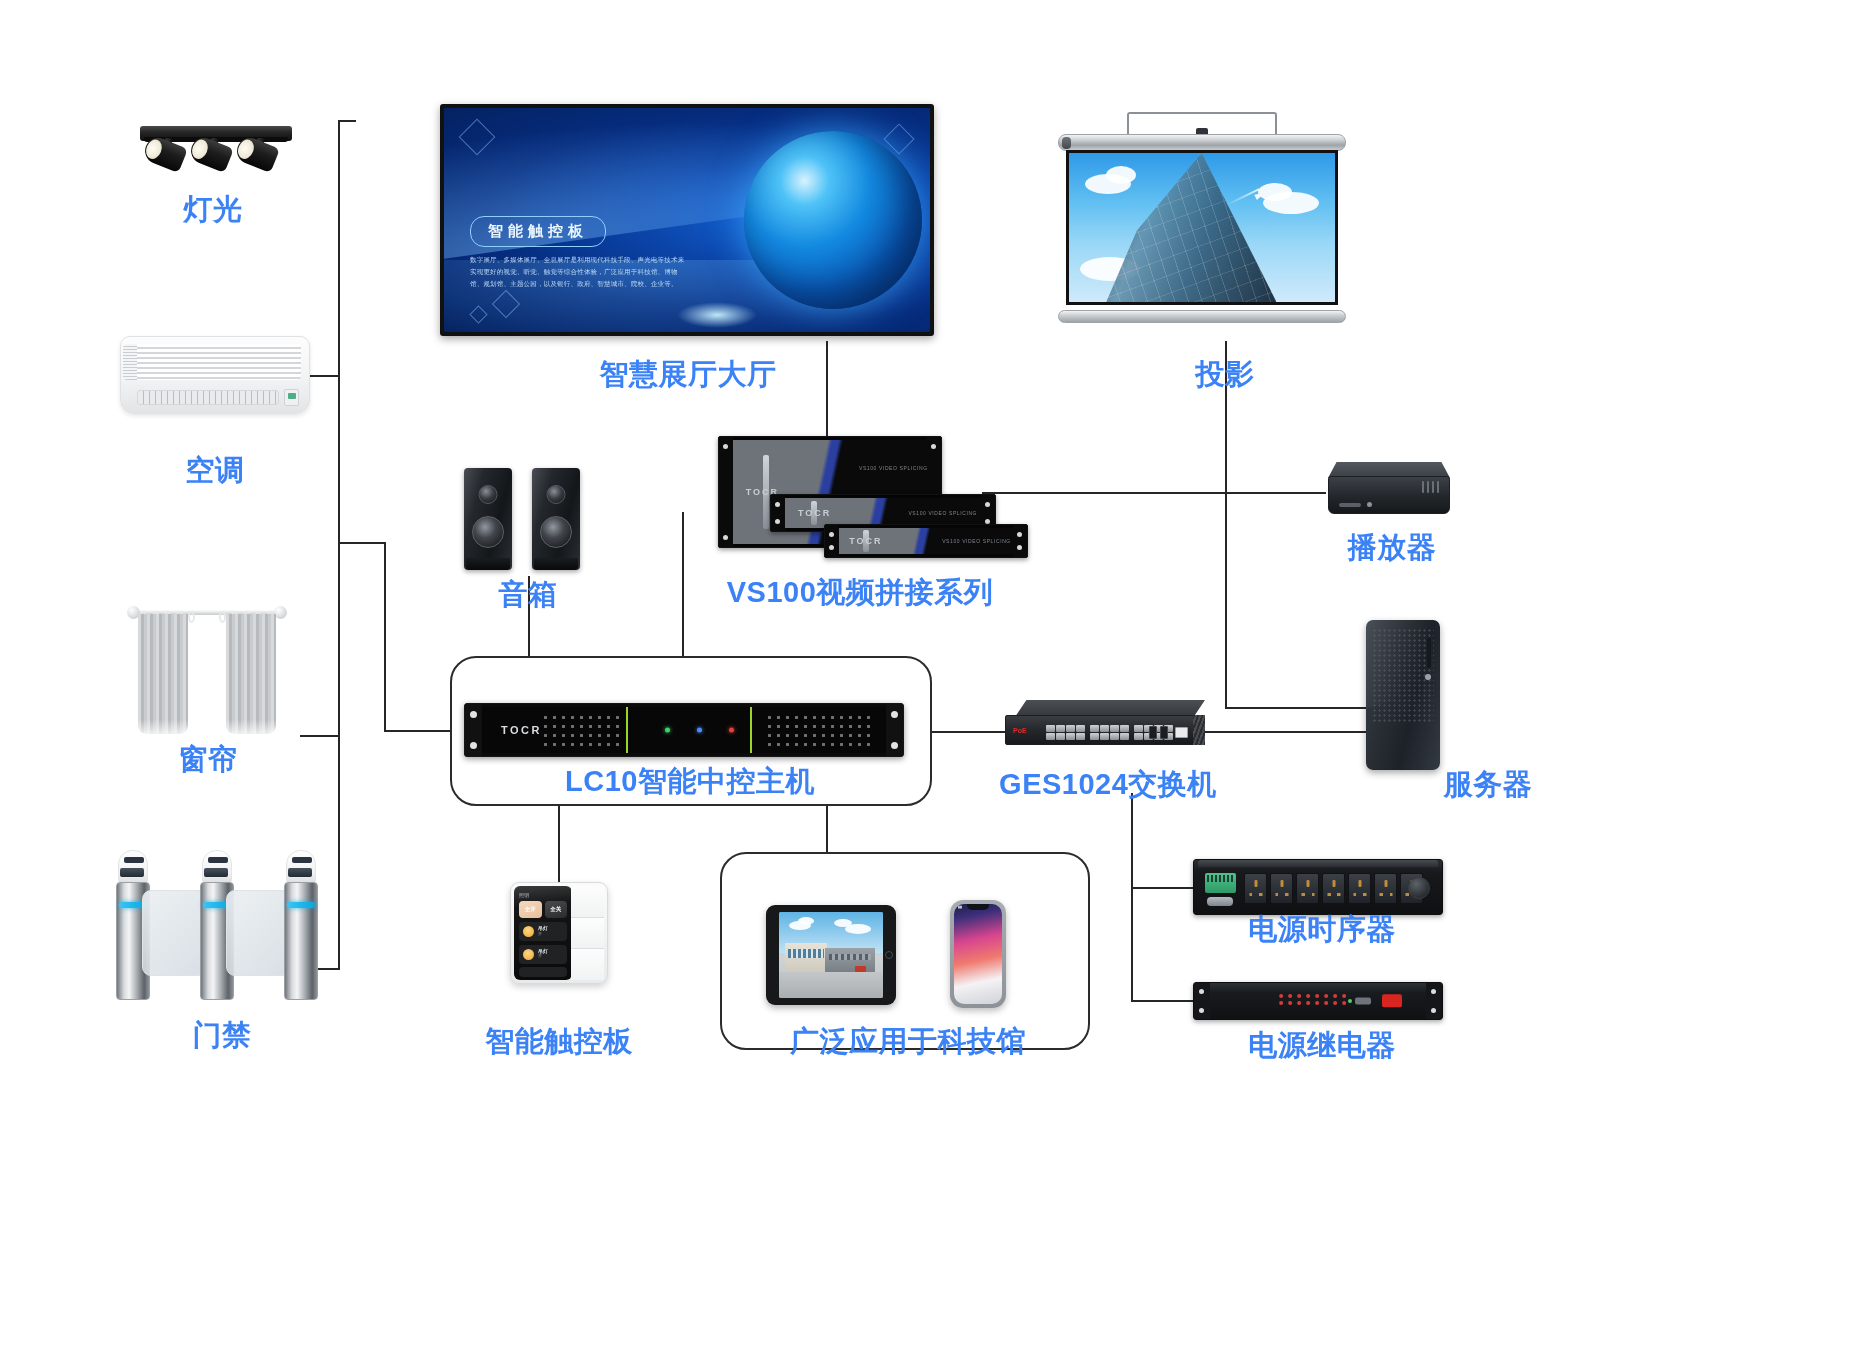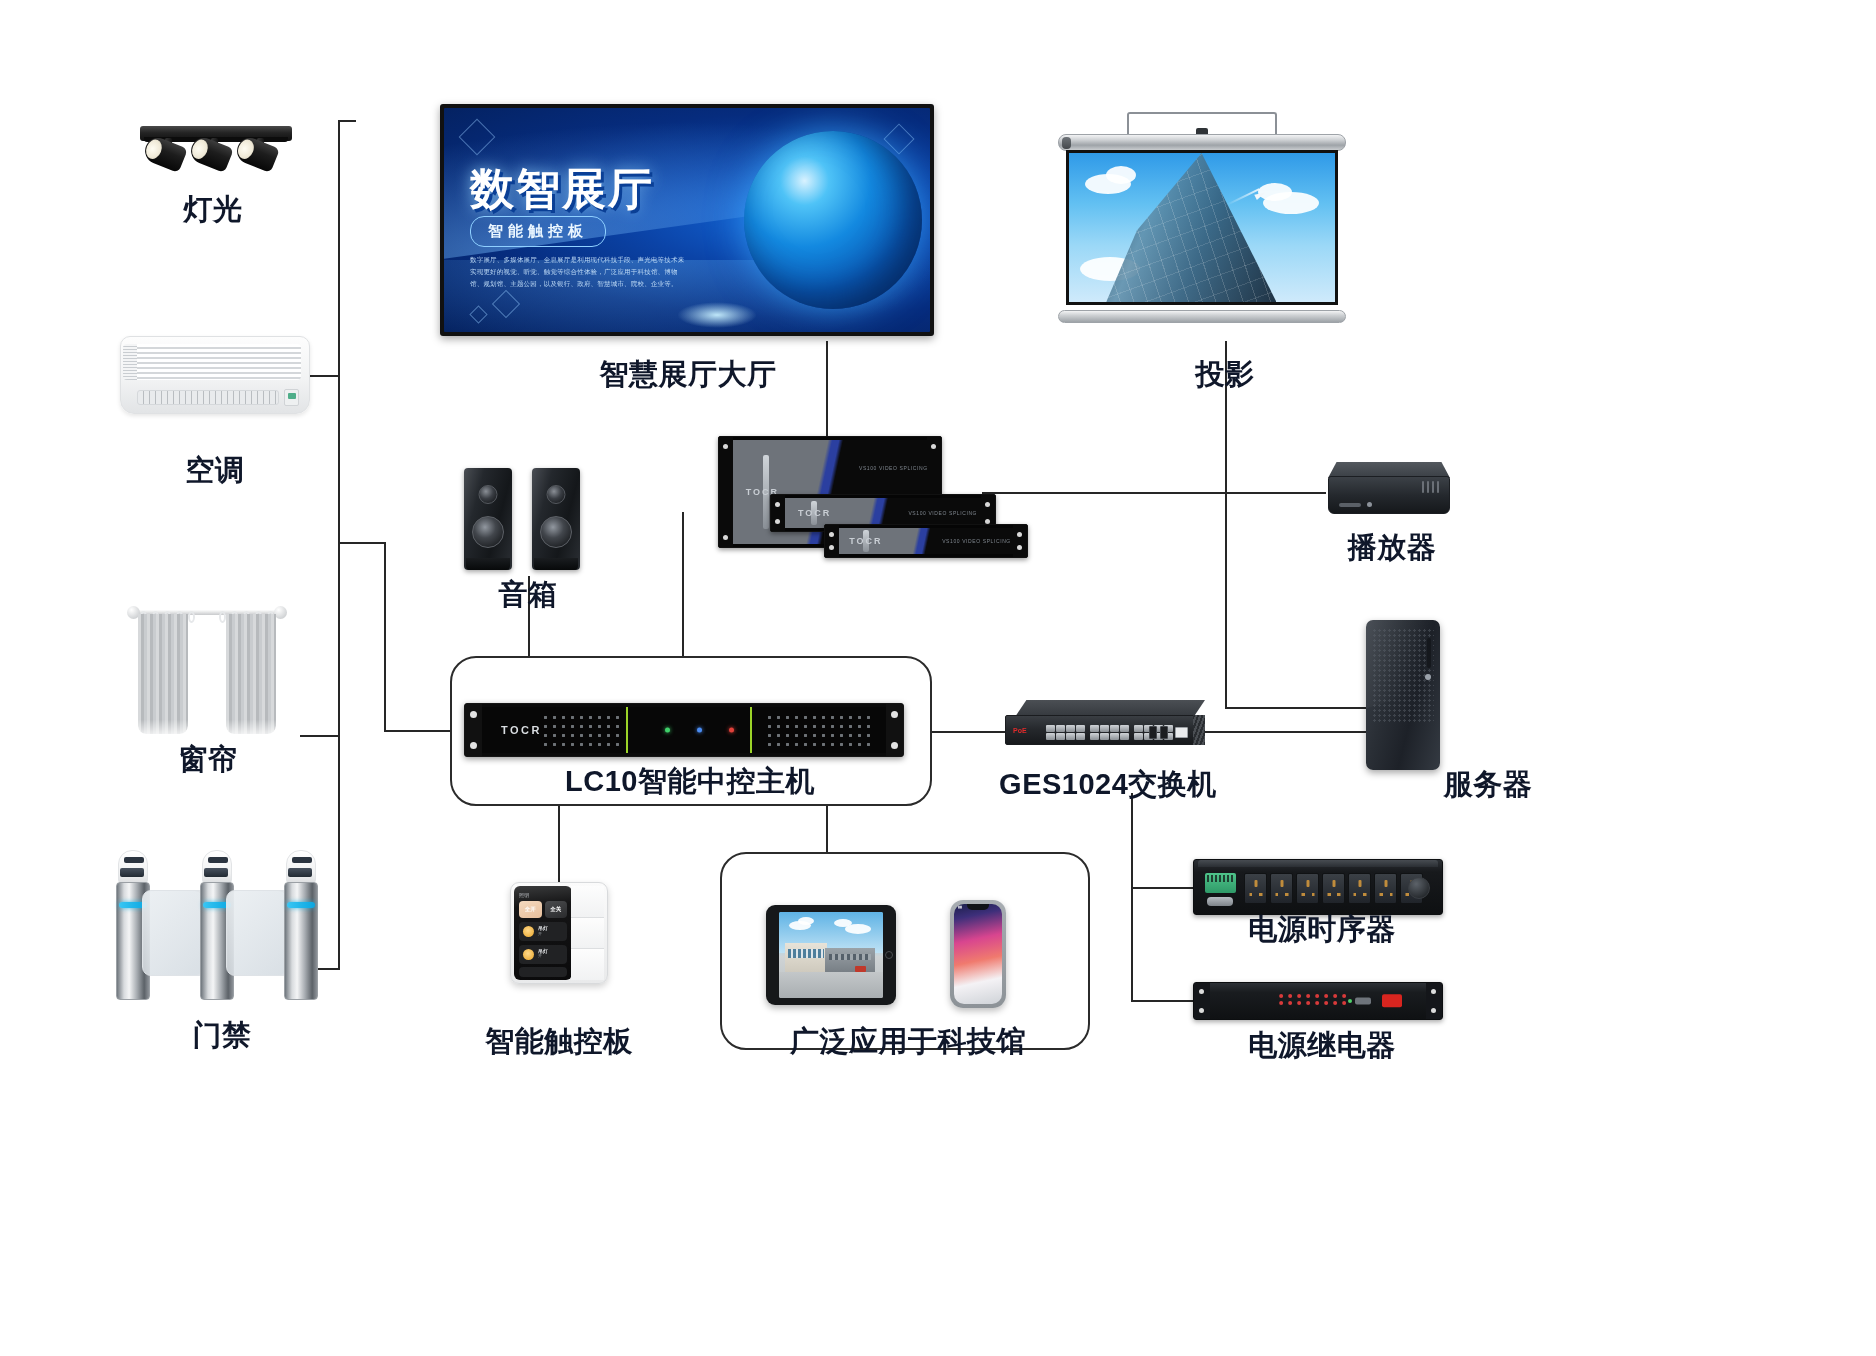--- a/index.html
+++ b/index.html
@@ -4,21 +4,21 @@
 <style>
   * { box-sizing: border-box; margin: 0; padding: 0; }
   html, body { width: 1876px; height: 1356px; background: #ffffff; overflow: hidden; }
   body { font-family: "Liberation Sans", "DejaVu Sans", sans-serif; position: relative; }
 
   .stage { position: absolute; inset: 0; }
 
   .node { position: absolute; }
   .label {
     position: absolute; text-align: right; font-weight: bold;
-    color: #0f172a; white-space: nowrap; letter-spacing: .5px;
+    color: #3b82f6; white-space: nowrap; letter-spacing: .5px;
     transform: translateX(-50%);
   }
   .label.lg { font-size: 29px; }
 
   
   .ln { position: absolute; background: #262626; }
   .lnh { height: 2px; }
   .lnv { width: 2px; }
 
   
@@ -481,21 +481,20 @@
     <div class="tv">
       <div class="scr">
         <div class="swoosh"></div>
           <div class="swoosh2"></div>
         <div class="dia" style="left:20px; top:16px; width:26px; height:26px;"></div>
         <div class="dia" style="left:52px; top:186px; width:20px; height:20px;"></div>
         <div class="dia" style="left:28px; top:200px; width:13px; height:13px;"></div>
         <div class="dia" style="right:20px; top:20px; width:22px; height:22px;"></div>
         <div class="globe"></div>
         <div class="glow"></div>
-        <div class="ttl">数智展厅</div>
         <div class="sub">智能触控板</div>
         <div class="para">数字展厅、多媒体展厅、全息展厅是利用现代科技手段、声光电等技术来实现更好的视觉、听觉、触觉等综合性体验，广泛应用于科技馆、博物馆、规划馆、主题公园，以及银行、政府、智慧城市、院校、企业等。</div>
       </div>
     </div>
   </div>
   <div class="label lg" style="left:688px; top:355px;">智慧展厅大厅</div>
 
   <div class="node" style="left:1058px; top:112px;">
     <div class="proj">
       <div class="hang"></div>
@@ -569,20 +568,21 @@
       <div class="ear r">
           <i class="a"></i>
           <i class="b"></i>
         </div>
       <div class="face"></div>
       <div class="hand" style="left:38px;"></div>
       <div class="brand">TOCR</div>
       <div class="txt">VS100 VIDEO SPLICING</div>
     </div>
   </div>
+  <div class="label lg" style="left:860px; top:573px;">VS100视频拼接系列</div>
 
   <div class="node" style="left:1328px; top:462px;">
     <div class="plr">
       <div class="top"></div>
       <div class="bod">
         <div class="vent">
             <b></b>
             <b></b>
             <b></b>
             <b></b>

